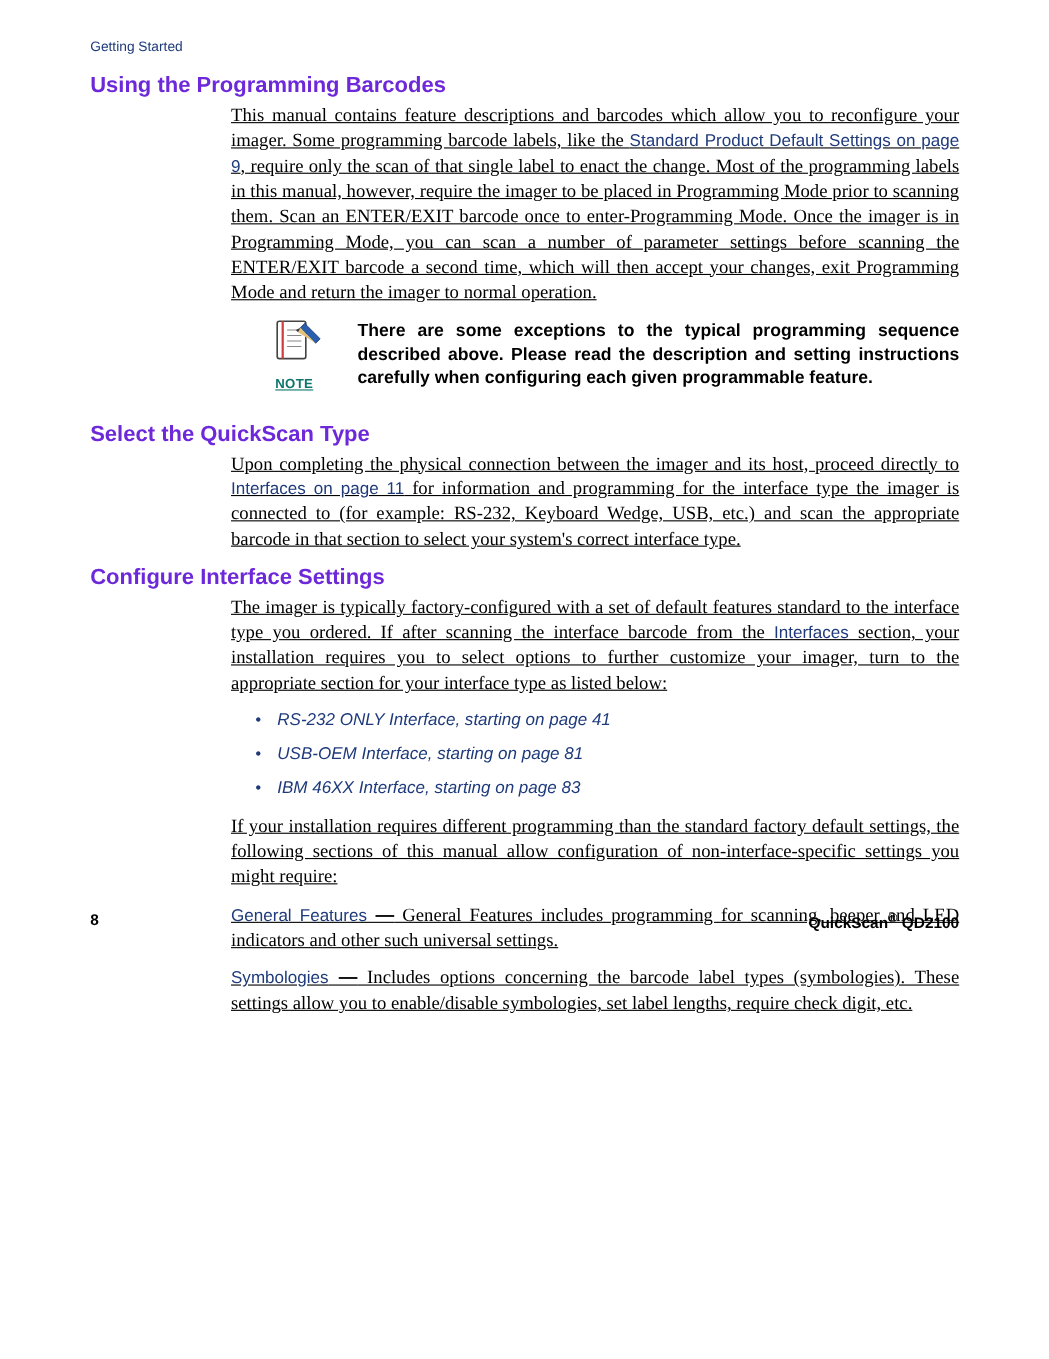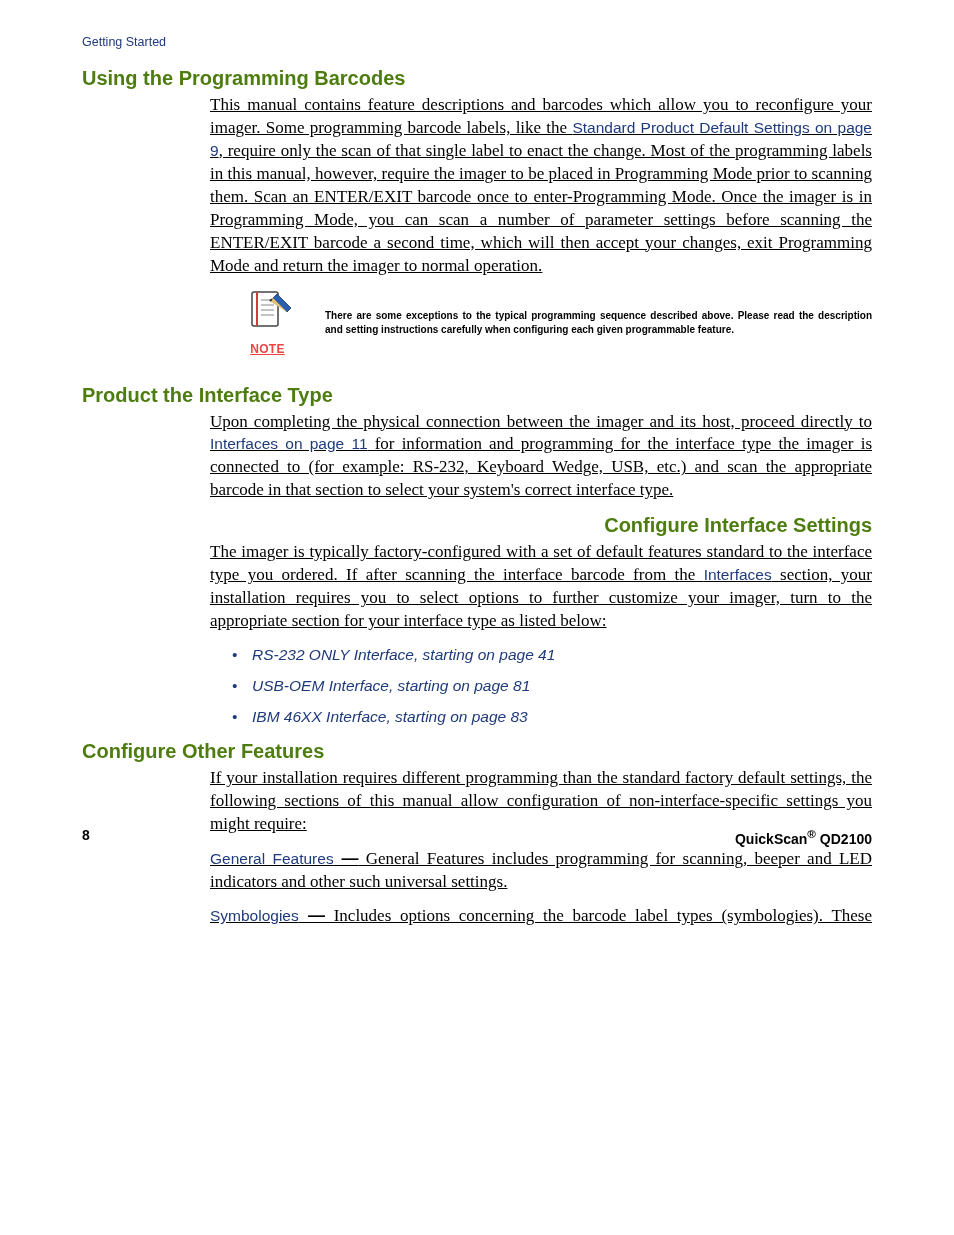--- a/index.html
+++ b/index.html
@@ -16,21 +16,21 @@
     padding: 35px 82px 0 82px;
     color: #000;
   }
   .running-head {
     color: #1e3a7b;
     font-size: 12.5px;
     margin-bottom: 18px;
     font-family: Arial, Helvetica, sans-serif;
   }
   h2.section {
-    color: #4d7c0f;
+    color: #6d28d9;
     font-weight: bold;
     font-size: 20px;
     margin: 0 0 4px 0;
     font-family: Arial, Helvetica, sans-serif;
   }
   .body-block {
     margin-left: 128px;
     font-family: "Times New Roman", Georgia, serif;
     font-size: 17px;
     line-height: 1.35;
@@ -57,32 +57,32 @@
     text-align: center;
   }
   .note-icon {
     width: 50px;
     height: 50px;
     position: relative;
     margin: 0 auto 2px auto;
   }
   .note-icon svg { display: block; }
   .note-label {
-    color: #ef4444;
+    color: #0f766e;
     font-weight: bold;
     font-size: 12px;
     font-family: Arial, Helvetica, sans-serif;
     letter-spacing: 0.3px;
     text-decoration: underline;
   }
   .note-text {
     flex: 1;
     font-family: Arial, Helvetica, sans-serif;
     font-weight: bold;
-    font-size: 10px;
+    font-size: 16px;
     line-height: 1.35;
     text-align: justify;
     color: #000;
   }
   ul.link-list {
     margin: 10px 0 12px 0;
     padding-left: 42px;
     list-style: none;
     font-style: italic;
   }
@@ -94,21 +94,21 @@
     color: #1e3a7b;
   }
   ul.link-list li::before {
     content: "•";
     position: absolute;
     left: -20px;
     top: 0;
     color: #1e3a7b;
     font-size: 15px;
   }
-  .gap-top { margin-top: 22px; text-align: right; }
+  .gap-top { margin-top: 22px; }
   .footer {
     position: absolute;
     bottom: 82px;
     left: 82px;
     right: 82px;
     display: flex;
     justify-content: space-between;
     font-family: Arial, Helvetica, sans-serif;
     font-weight: bold;
     font-size: 14px;
@@ -146,40 +146,39 @@
           <polygon points="34,4 48,18 44,22 30,8" fill="#2a5fb0" stroke="#1a3a70" stroke-width="0.8"></polygon>
           <polygon points="30,8 44,22 28,12" fill="#e2c27a"></polygon>
           <polygon points="28,12 30,8 26,10" fill="#333"></polygon>
         </svg>
       </div>
       <div class="note-label">NOTE</div>
     </div>
     <div class="note-text">There are some exceptions to the typical programming sequence described above. Please read the description and setting instructions carefully when configuring each given programmable feature.</div>
   </div>
 
-  <h2 class="section">Product the Interface Type</h2>
+  <h2 class="section">Select the QuickScan Type</h2>
   <div class="body-block">
     <p>
       <span>Upon completing the physical connection between the imager and its host, proceed directly to </span><span class="link">Interfaces on page 11</span><span> for information and programming for the interface type the imager is connected to (for example: RS-232, Keyboard Wedge, USB, etc.) and scan the appropriate barcode in that section to select your system's correct interface type.</span>
     </p>
   </div>
 
   <h2 class="section gap-top">Configure Interface Settings</h2>
   <div class="body-block">
     <p>
       <span>The imager is typically factory-configured with a set of default features standard to the interface type you ordered. If after scanning the interface barcode from the </span><span class="link">Interfaces</span><span> section, your installation requires you to select  options to further customize your imager, turn to the appropriate section for your interface type as listed below:</span>
     </p>
     <ul class="link-list">
       <li><span class="link">RS-232 ONLY Interface, starting on page 41</span></li>
       <li><span class="link">USB-OEM Interface, starting on page 81</span></li>
       <li><span class="link">IBM 46XX Interface, starting on page 83</span></li>
     </ul>
   </div>
 
-  <h2 class="section" style="margin-top:10px">Configure Other Features</h2>
   <div class="body-block">
     <p>If your installation requires different programming than the standard factory default settings, the following sections of this manual allow configuration of non-interface-specific settings you might require:</p>
     <p>
       <span class="link">General Features</span><span class="bold-dash"> —</span><span> General Features includes programming for scanning, beeper and LED indicators and other such universal settings.</span>
     </p>
     <p>
       <span class="link">Symbologies</span><span class="bold-dash"> —</span><span> Includes options concerning the barcode label types (symbologies). These settings allow you to enable/disable symbologies, set label lengths, require check digit, etc.</span>
     </p>
   </div>
 

